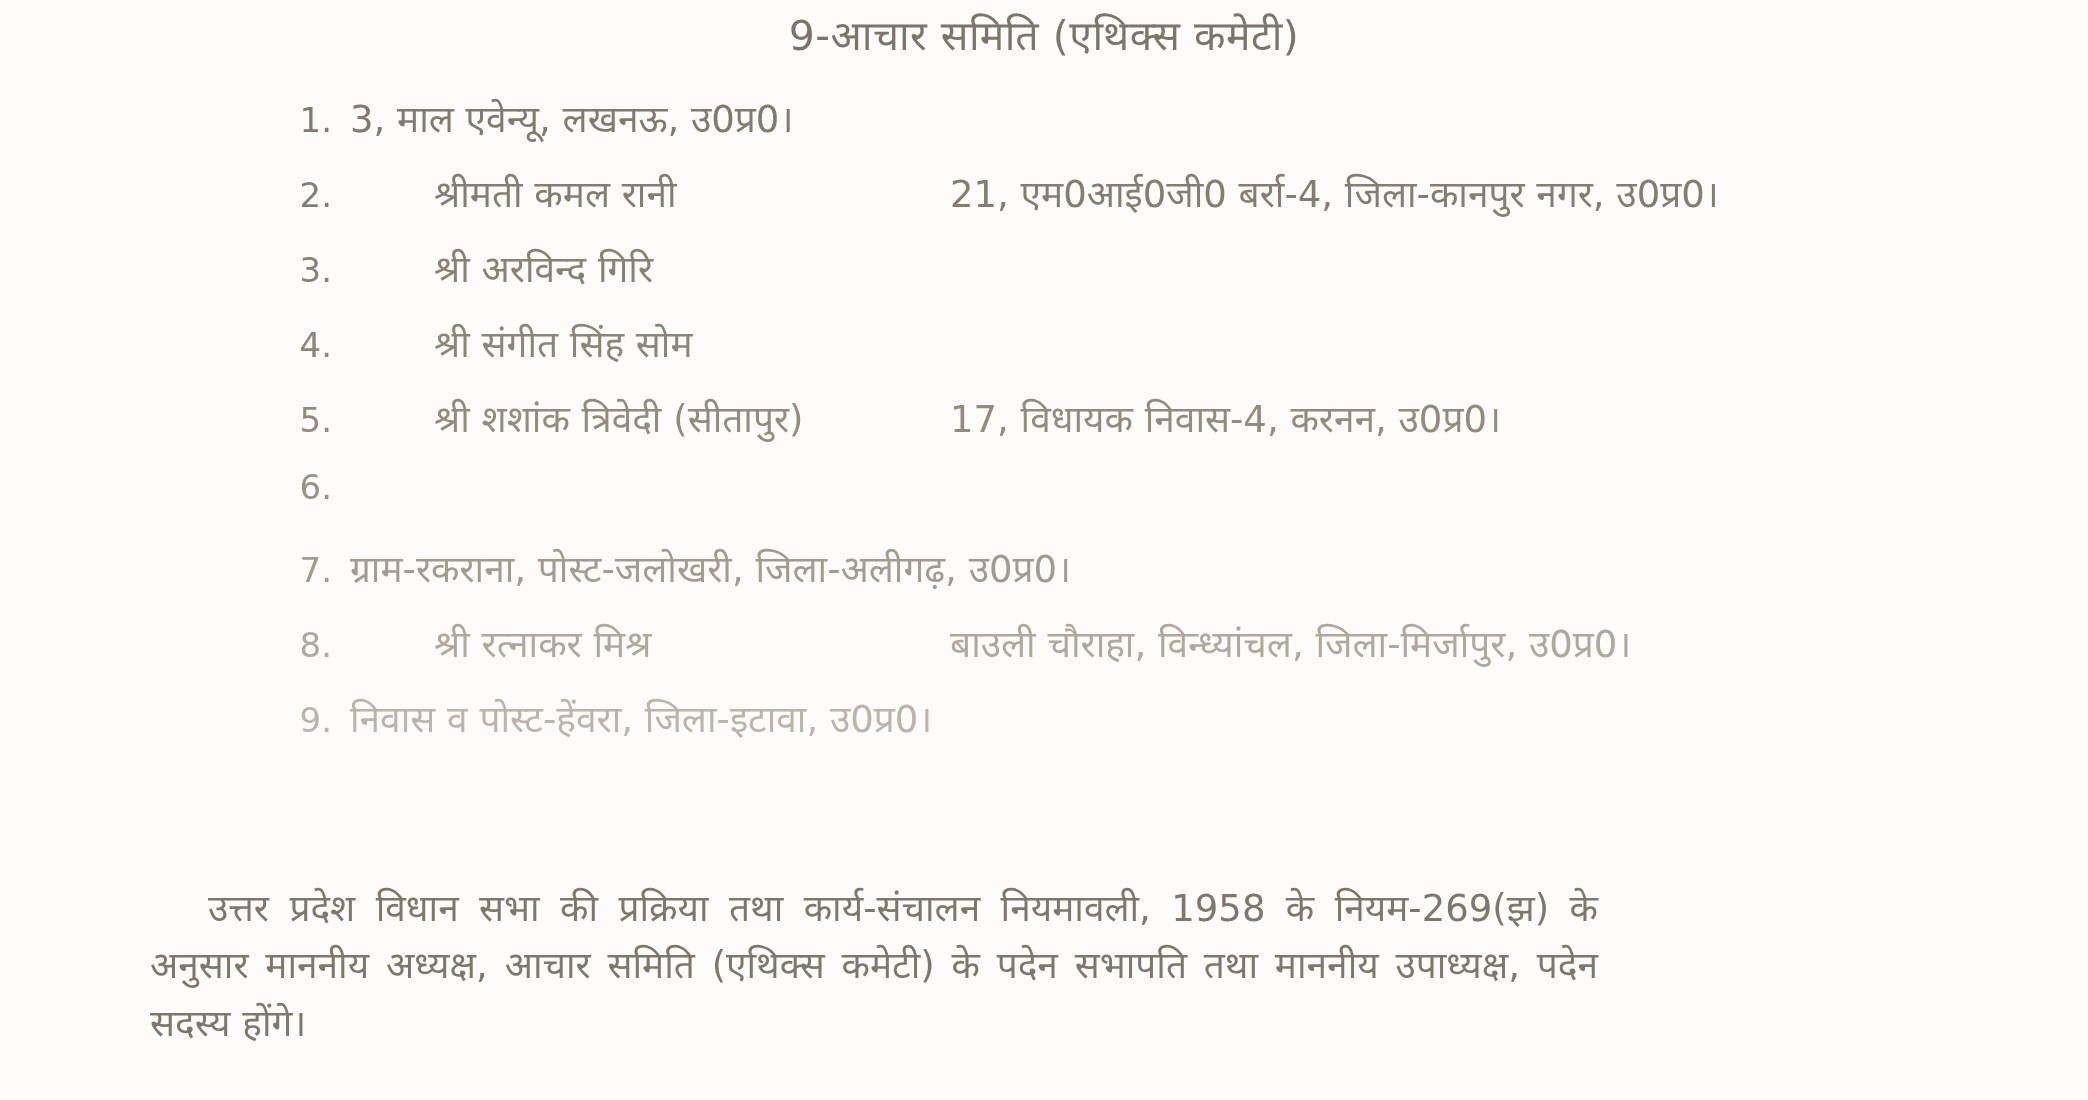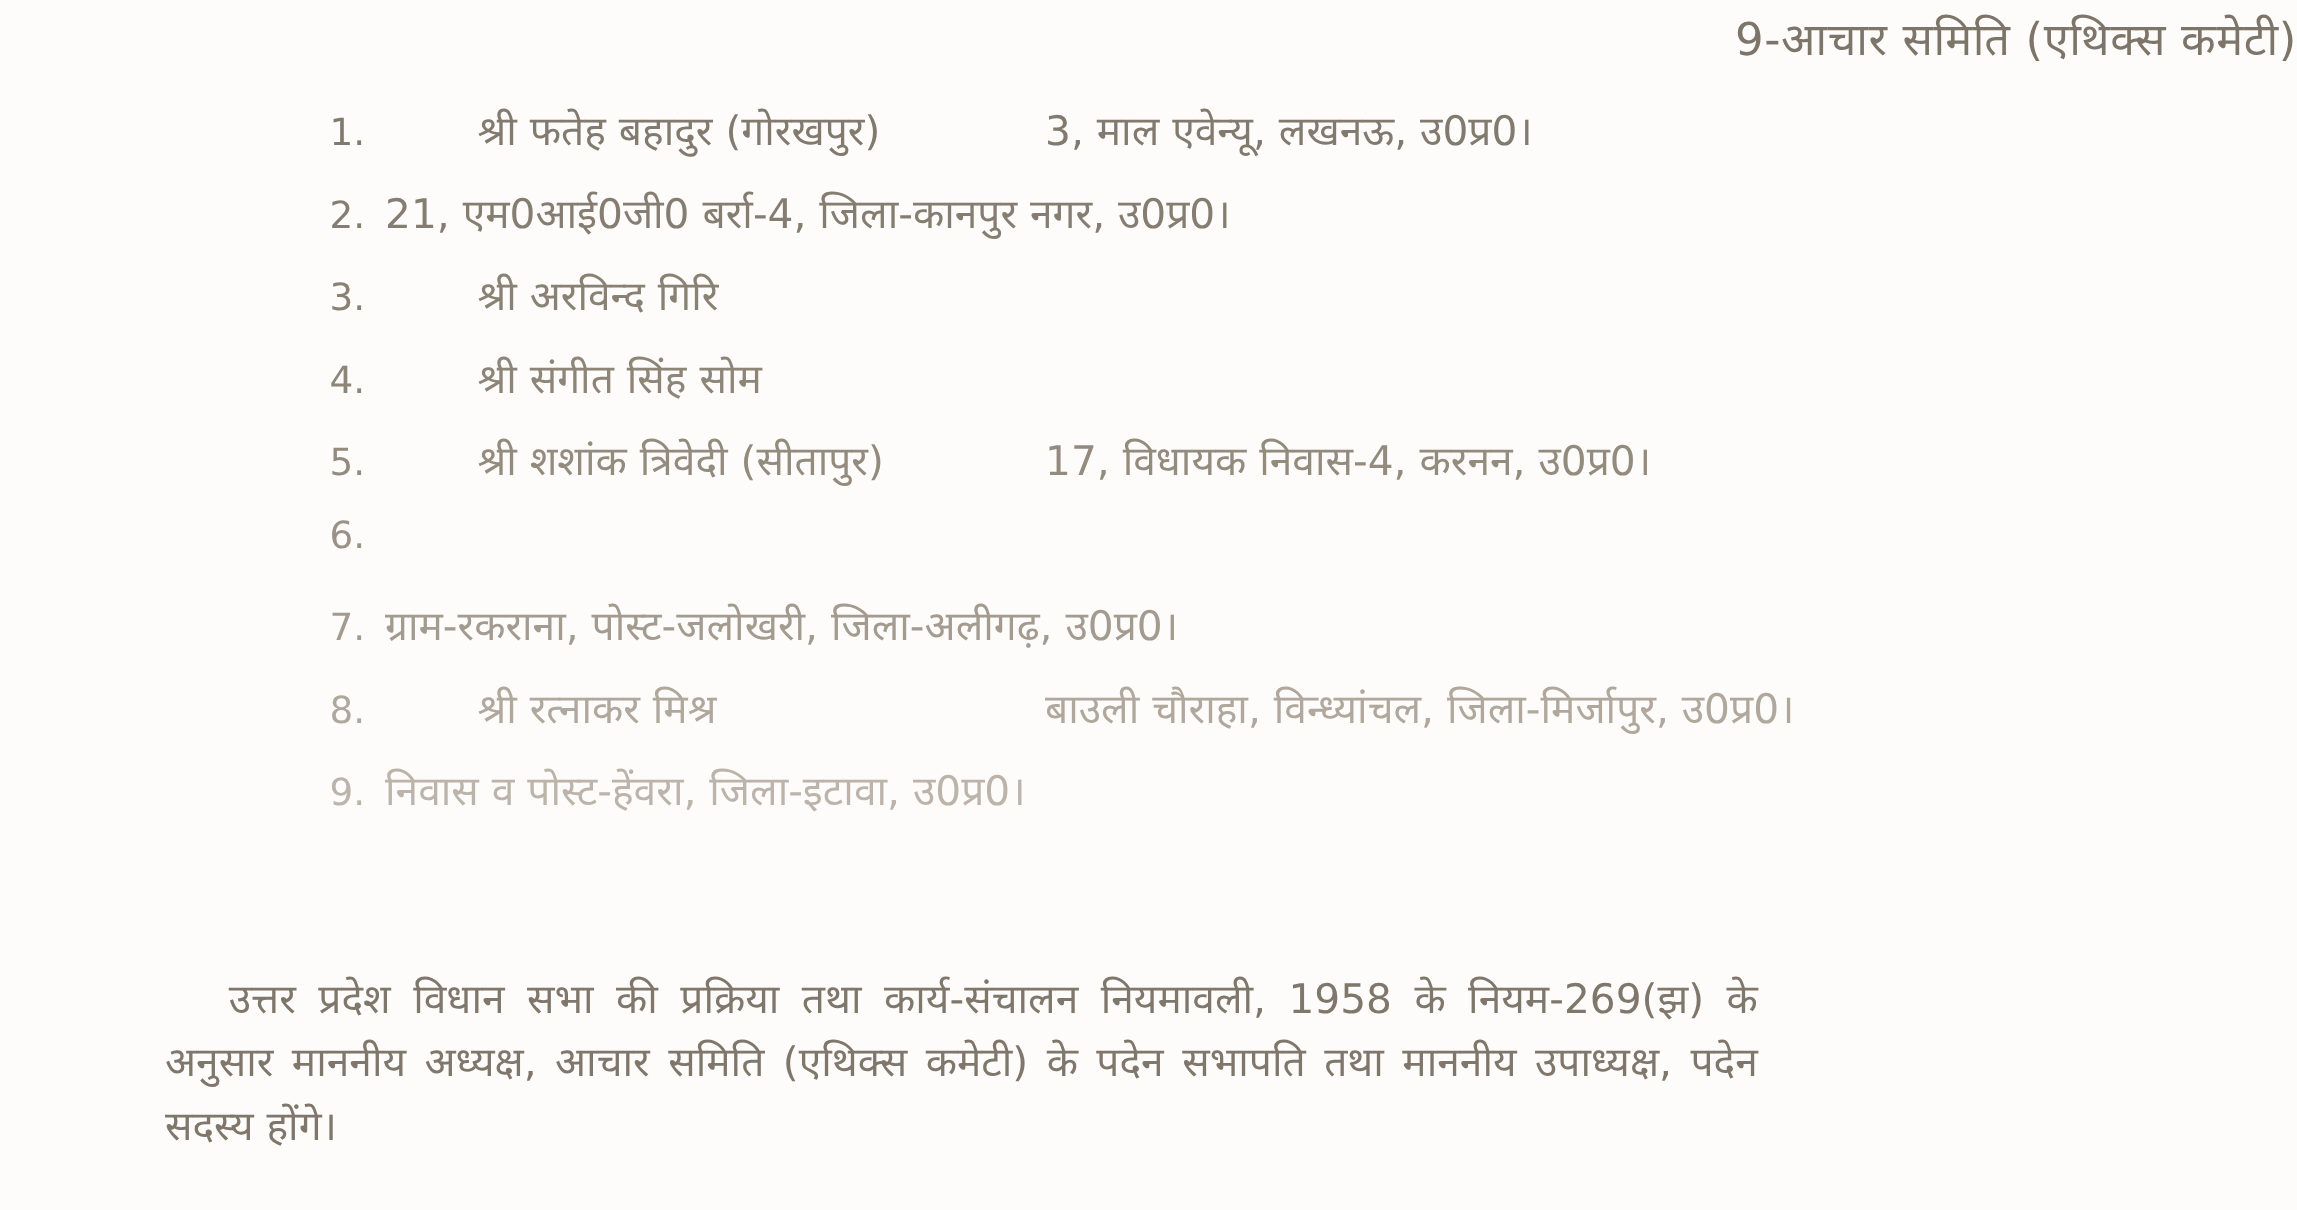--- a/index.html
+++ b/index.html
@@ -20,21 +20,21 @@
     width: 2088px;
     height: 1100px;
     background: #fdfcfa;
     box-sizing: border-box;
   }
   .doc-title {
     position: absolute;
     top: 6px;
     left: 0;
     width: 2088px;
-    text-align: right;
+    text-align: center;
     font-size: 41px;
     letter-spacing: 0.5px;
     color: #7e756a;
     font-family: "DejaVu Sans", sans-serif;
     font-weight: 400;
   }
   .list {
     position: absolute;
     top: 92px;
     left: 0;
@@ -98,26 +98,26 @@
 <body>
 
 <div class="page">
 
   <div class="doc-title">9-आचार समिति (एथिक्स कमेटी)</div>
 
   <div class="list">
 
     <div class="row f0">
       <span class="num">1.</span>
-      <span class="name">श्री फतेह बहादुर (गोरखपुर)</span>
       <span class="addr">3, माल एवेन्यू, लखनऊ, उ0प्र0।</span>
     </div>
 
     <div class="row f1">
       <span class="num">2.</span>
+      <span class="name">श्रीमती कमल रानी</span>
       <span class="addr">21, एम0आई0जी0 बर्रा-4, जिला-कानपुर नगर, उ0प्र0।</span>
     </div>
 
     <div class="row f2">
       <span class="num">3.</span>
       <span class="name">श्री अरविन्द गिरि</span>
     </div>
 
     <div class="row f3">
       <span class="num">4.</span>

